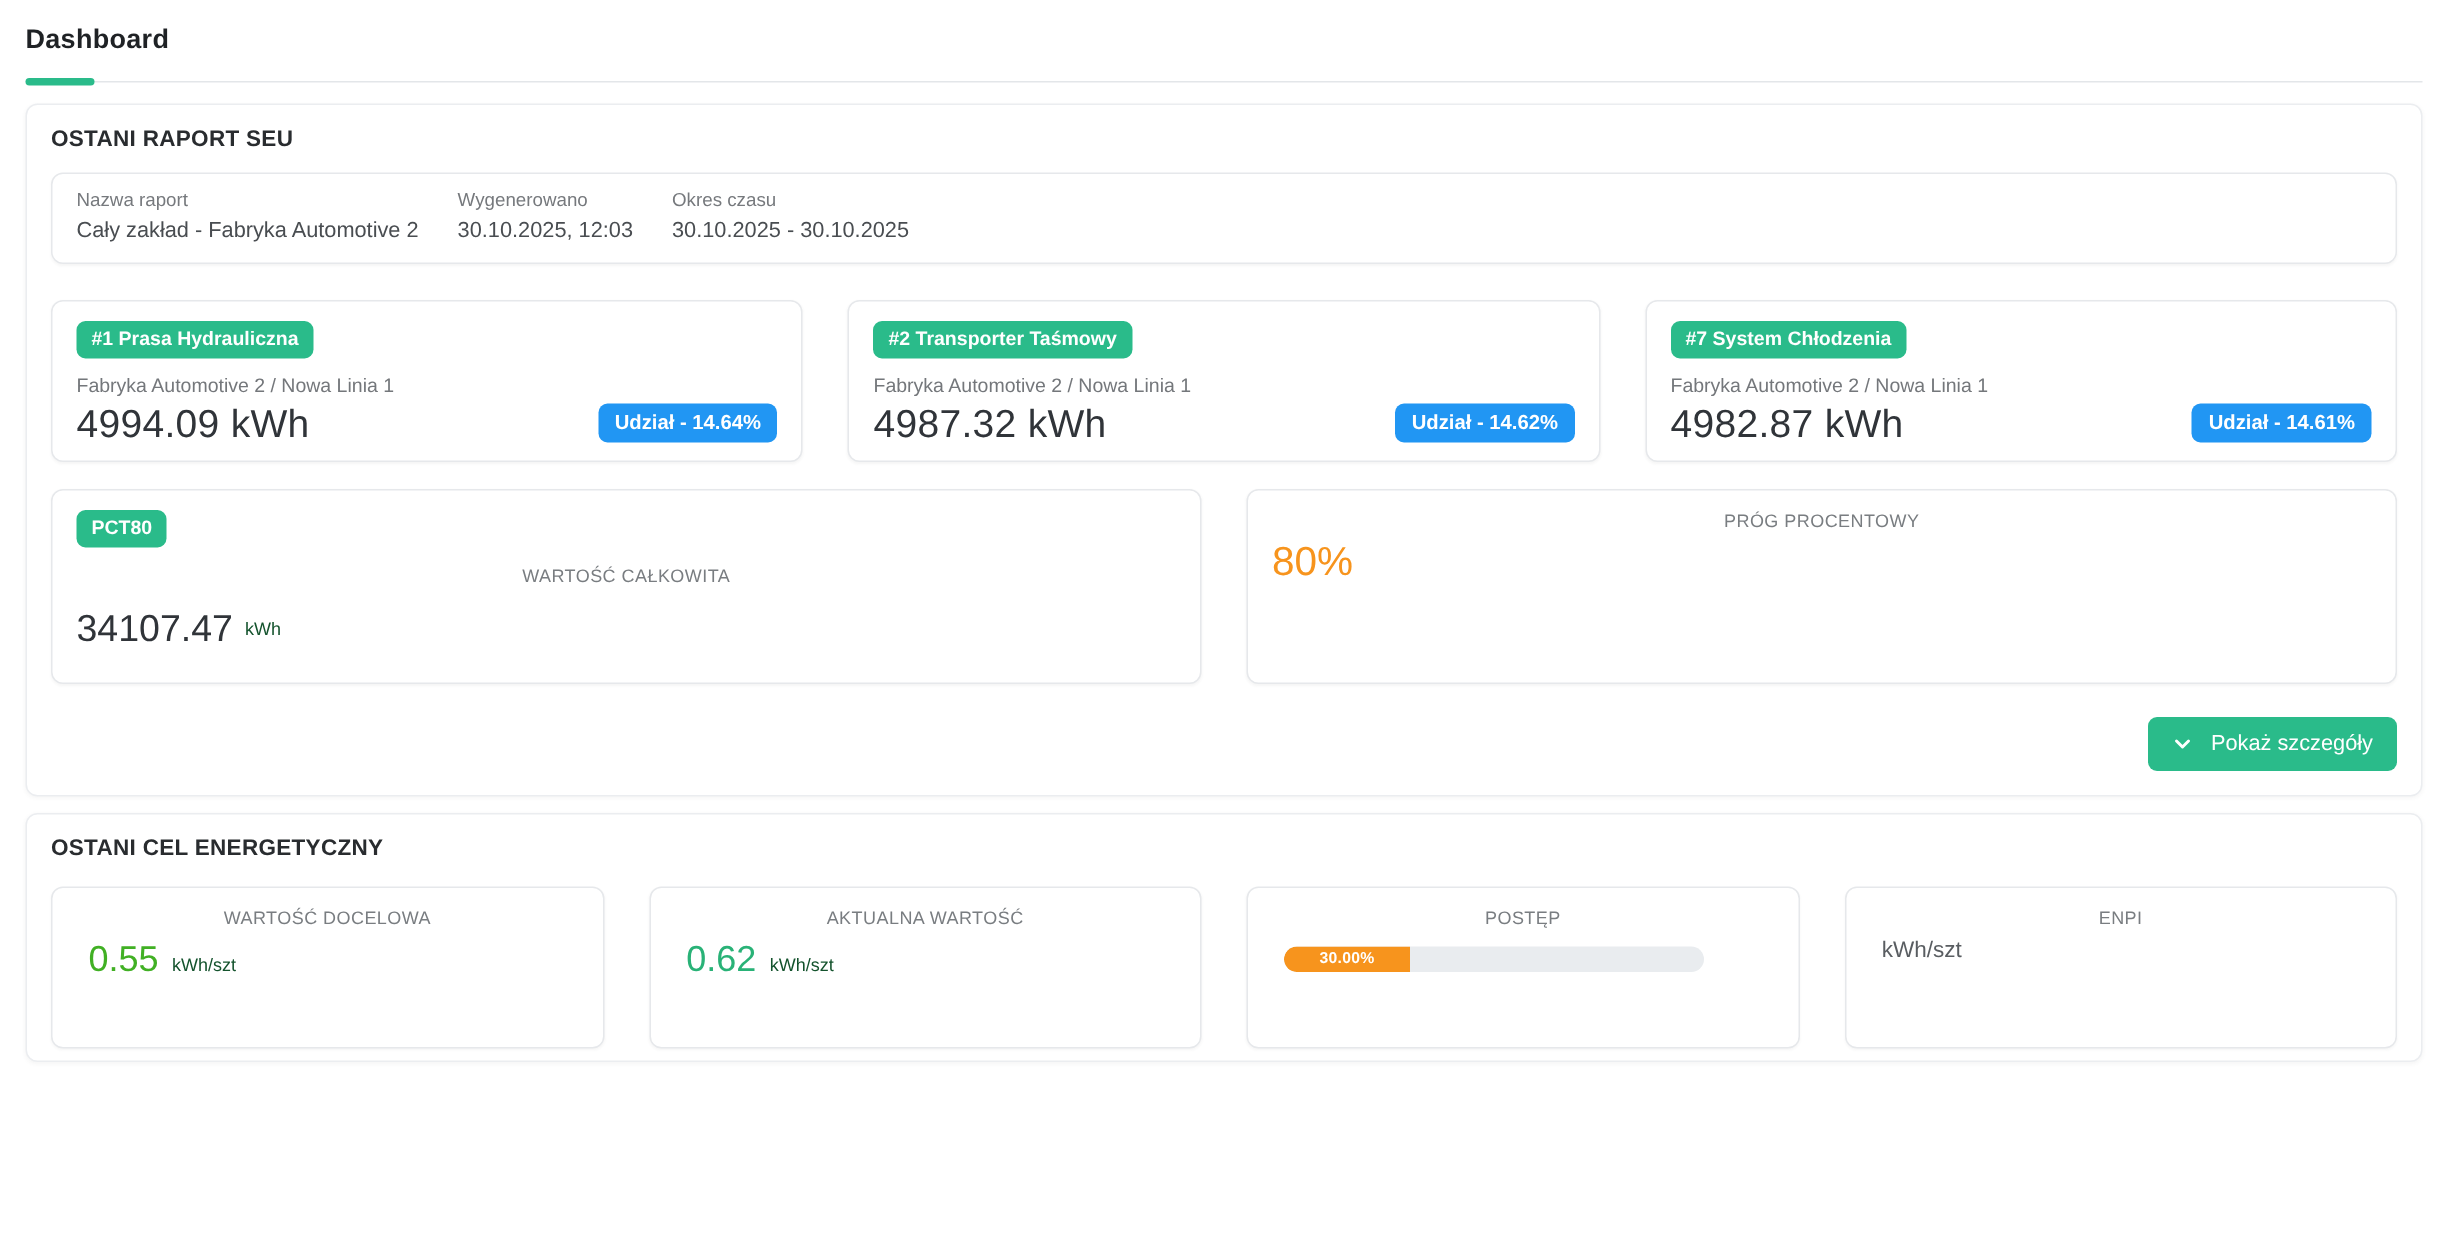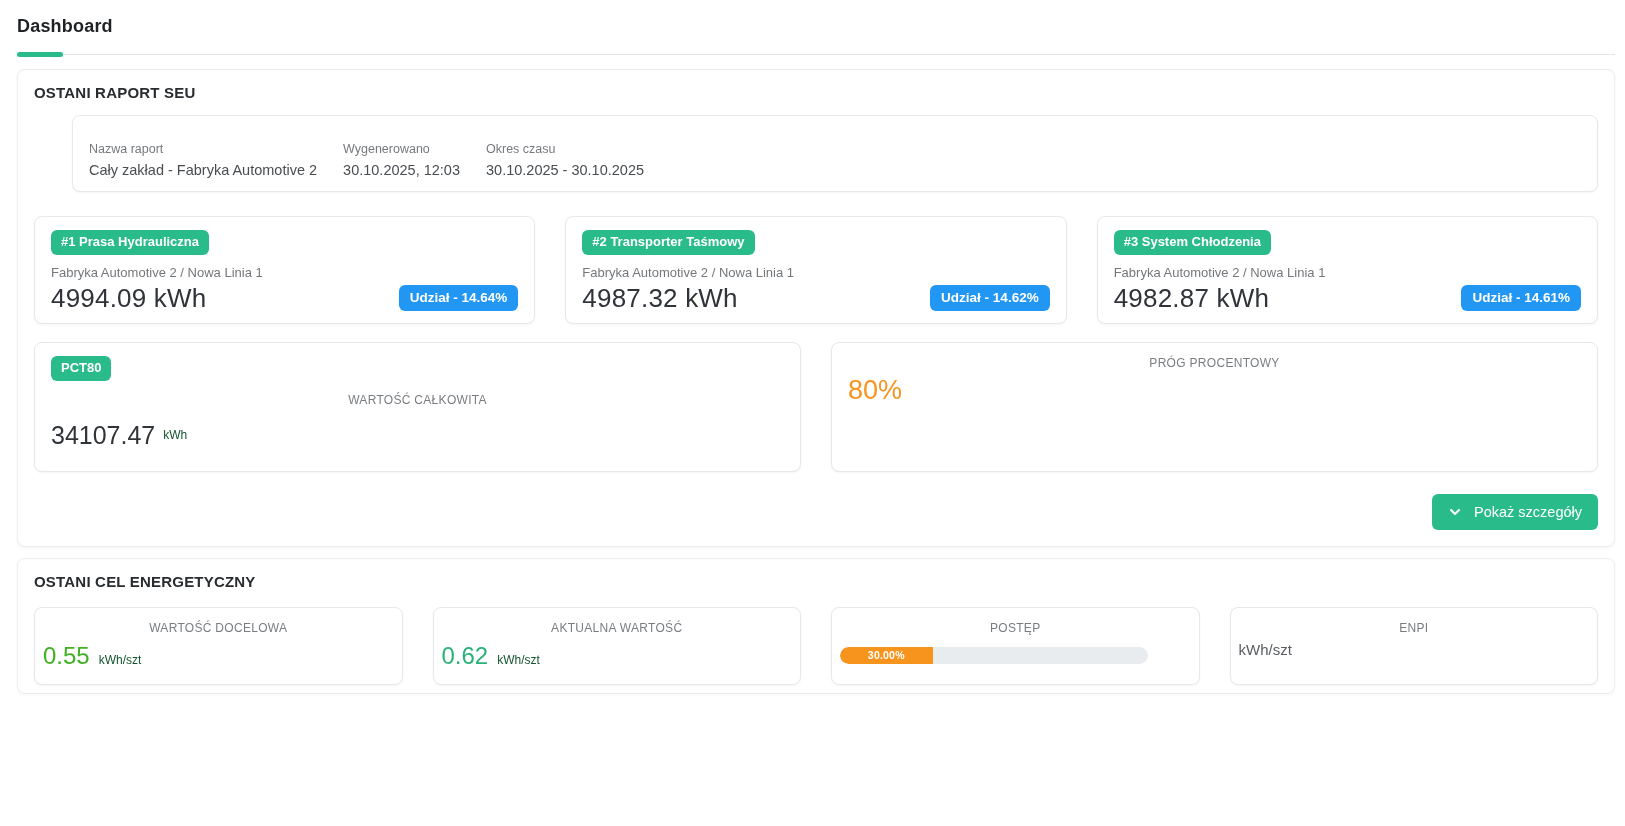--- a/index.html
+++ b/index.html
@@ -15,34 +15,34 @@
 
   
   .panel { background: #fff; border: 1px solid #ebedf0; border-radius: 8px;
            box-shadow: 0 1px 3px rgba(60,64,67,.05); padding: 14px 16px 16px; margin-top: 11px; }
   .panel-2 { padding-bottom: 8px; }
   .section-title { font-size: 15px; font-weight: 700; color: #292c2f; margin-bottom: 14px; letter-spacing: .2px; }
 
   
   .inline-card { background: #fff; border: 1px solid #e6e8eb; border-radius: 8px;
                  box-shadow: 0 1px 2px rgba(60,64,67,.05); }
-  .fields-card { padding: 26px 16px 12px; margin-bottom: 24px; display: flex; gap: 26px; align-items: flex-start; margin-left: 38px; }
+  .fields-card { padding: 10px 16px 12px; margin-bottom: 24px; display: flex; gap: 26px; align-items: flex-start; }
   .field-group { min-width: 0; }
   .field-label { font-size: 12.5px; color: #76797d; line-height: 1.25; margin-bottom: 3px; }
   .field-value { font-size: 14.5px; color: #494d51; line-height: 1.25; }
   .field-value.bold { font-weight: 700; color: #44474b; }
 
   
   .cards-row { display: flex; gap: 30px; }
   .consumers-row { margin-bottom: 18px; }
   .consumer-card { flex: 1; height: 108px; padding: 13px 16px; }
   .stats-row { margin-bottom: 22px; }
   .stat-card { flex: 1; height: 130px; padding: 13px 16px; }
   .metrics-row { margin-top: 17px; }
-  .metric-card { flex: 1; height: 78px; padding: 13px 8px; }
+  .metric-card { flex: 1; height: 108px; padding: 13px 24px; }
 
   
   .badge { display: inline-block; font-size: 13px; font-weight: 700; color: #fff;
            padding: 5px 10px; border-radius: 6px; line-height: 1.15; }
   .badge-green { background: #2abb8a; }
   .badge-blue { background: #2196f3; font-size: 13.5px; padding: 5px 11px; }
   .badge-pill { display: inline-block; background: #c9cacc; color: #3f4246; font-size: 13px;
                 padding: 7px 14px; border-radius: 999px; line-height: 1.1; white-space: nowrap; }
 
   .consumer-location { font-size: 13px; color: #74777b; margin-top: 10px; }
@@ -119,21 +119,21 @@
       </div>
       <div class="inline-card consumer-card">
         <span class="badge badge-green">#2 Transporter Taśmowy</span>
         <div class="consumer-location">Fabryka Automotive 2 / Nowa Linia 1</div>
         <div class="consumer-value-row">
           <span class="big-value">4987.32 kWh</span>
           <span class="badge badge-blue">Udział - 14.62%</span>
         </div>
       </div>
       <div class="inline-card consumer-card">
-        <span class="badge badge-green">#3 System Chłodzenia</span>
+        <span class="badge badge-green">#7 System Chłodzenia</span>
         <div class="consumer-location">Fabryka Automotive 2 / Nowa Linia 1</div>
         <div class="consumer-value-row">
           <span class="big-value">4982.87 kWh</span>
           <span class="badge badge-blue">Udział - 14.61%</span>
         </div>
       </div>
     </div>
 
     <div class="cards-row stats-row">
       <div class="inline-card stat-card">

